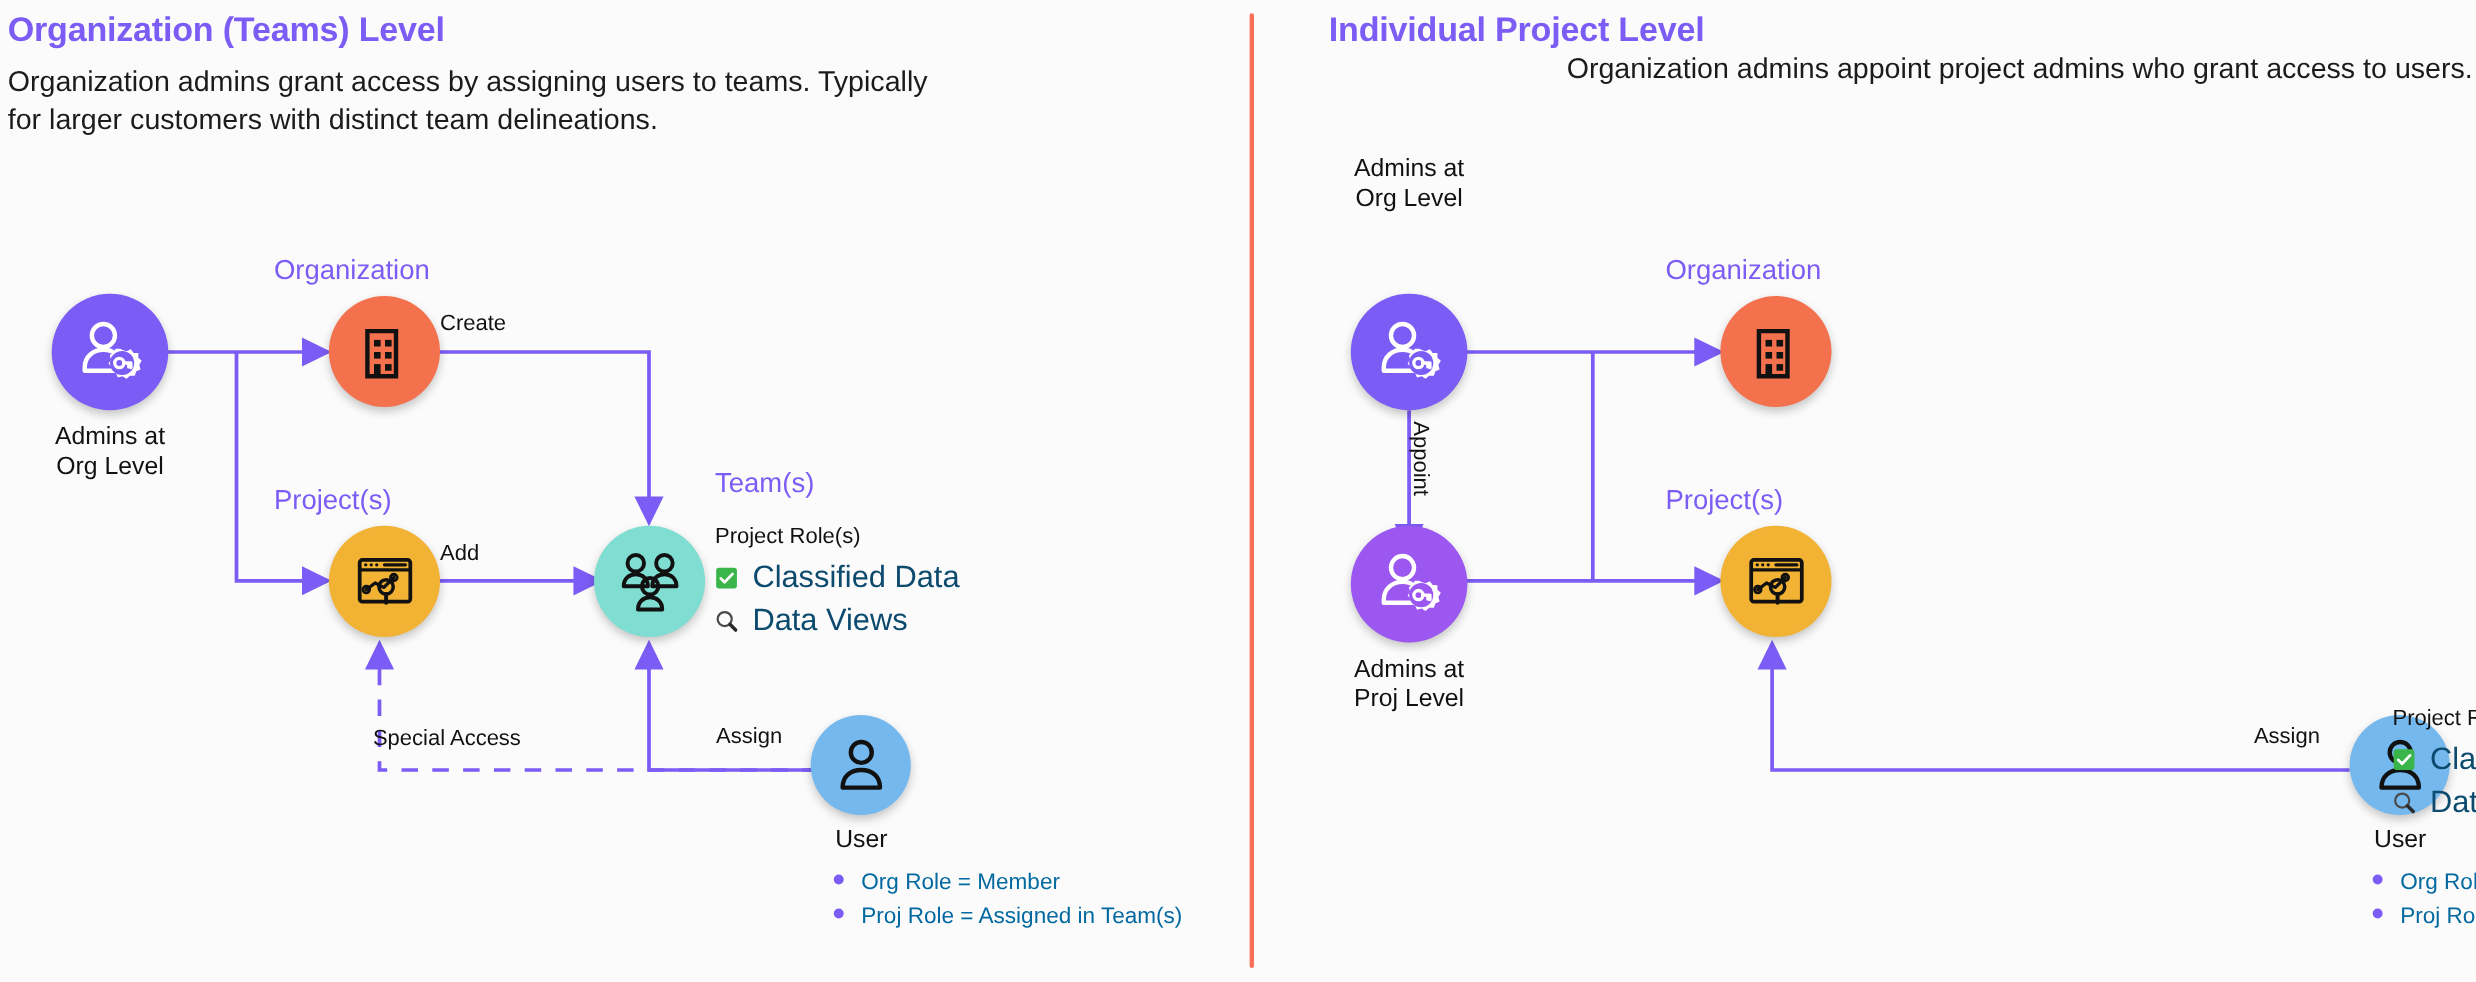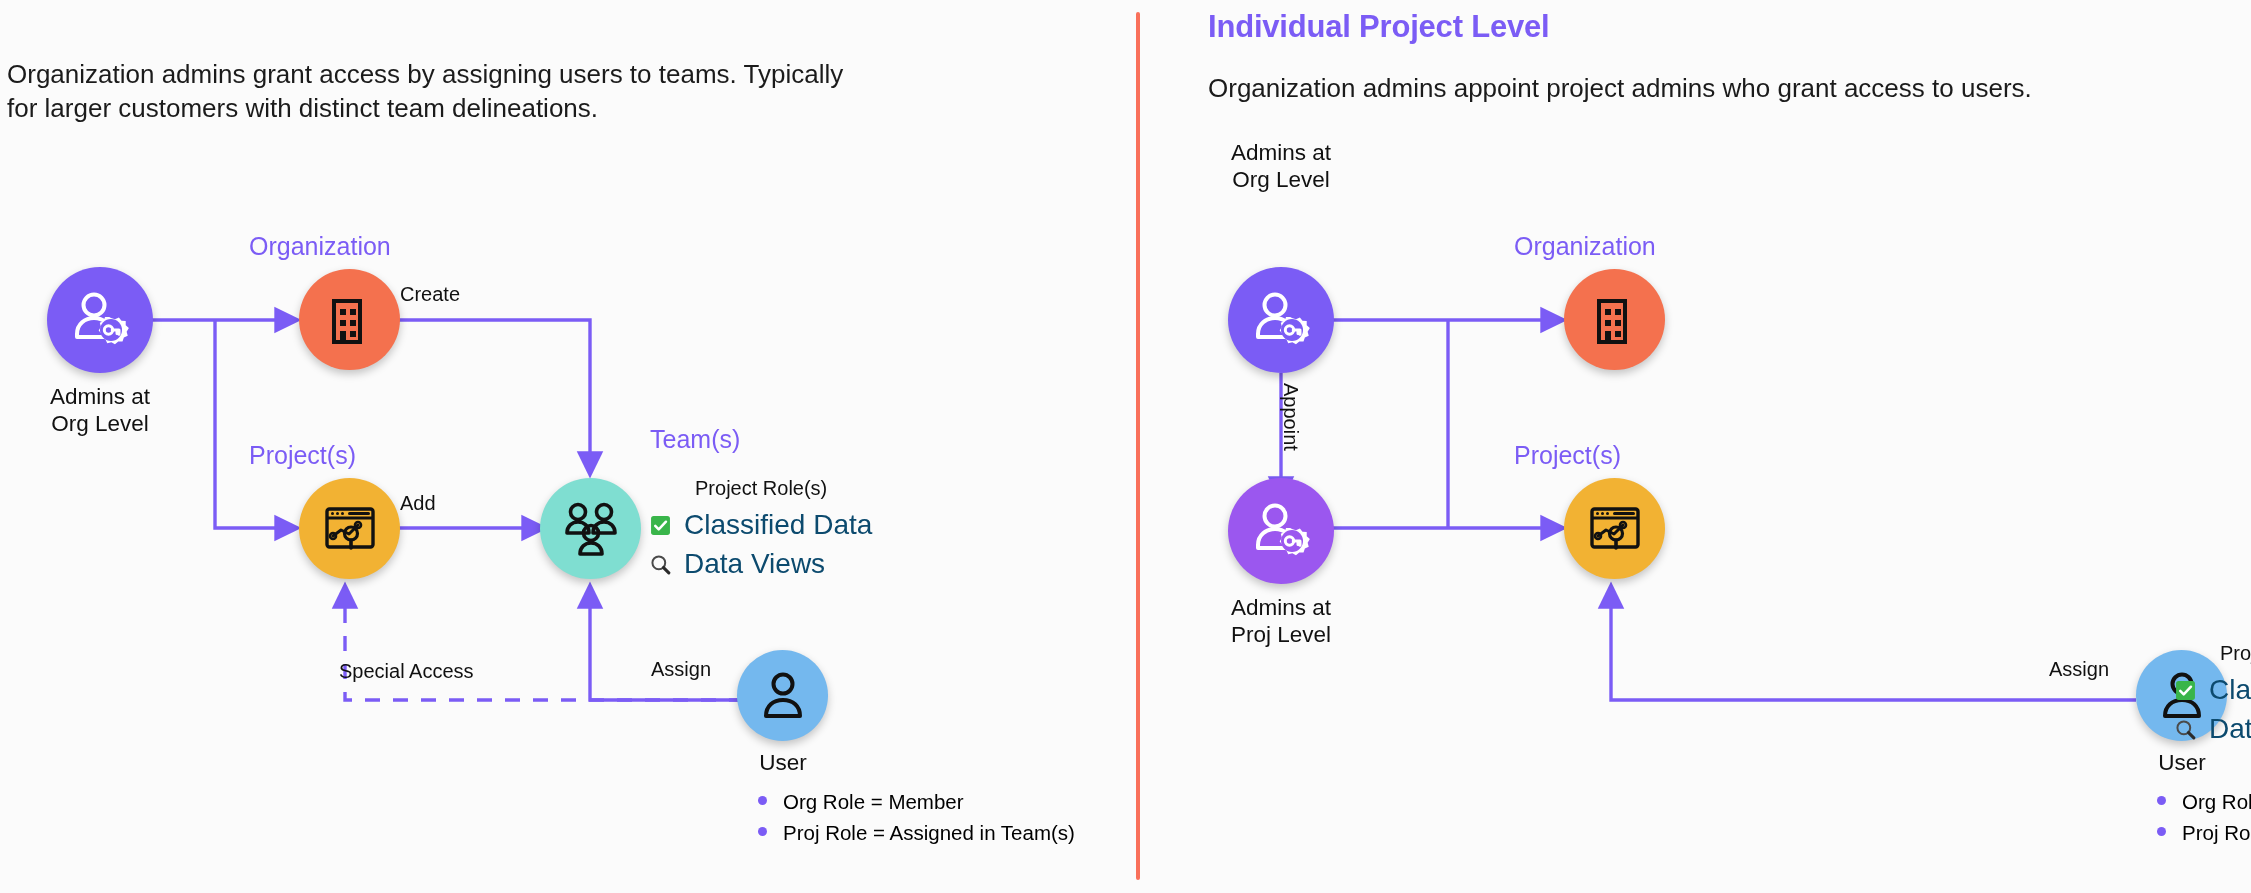--- a/index.html
+++ b/index.html
@@ -56,51 +56,52 @@
   }
   .edge-label {
     position: absolute; font-size: 20px; color: #111;
     white-space: nowrap; background: transparent; z-index: 8;
   }
   .edge-label.rot {
     transform: rotate(90deg); transform-origin: left top;
   }
 
   
-  .roles { position: absolute; z-index: 7; text-align: center; }
+  .roles { position: absolute; z-index: 7; }
   .roles-title { font-size: 20px; color: #111; margin-bottom: 9px; white-space: nowrap; }
   .role-row {
     display: flex; align-items: center; gap: 13px;
     font-size: 28px; color: #0c4a6e; margin-bottom: 7px; white-space: nowrap;
   }
   .role-ico { width: 21px; height: 21px; flex: 0 0 21px; display:block; }
 
   
   .bullets { position: absolute; z-index: 7; }
   .bullet-row {
     display: flex; align-items: baseline; gap: 16px;
-    font-size: 20.5px; color: #000000; line-height: 31px; white-space: nowrap;
+    font-size: 20.5px; color: #0369a1; line-height: 31px; white-space: nowrap;
   }
   .bullet-dot {
     width: 9px; height: 9px; border-radius: 50%;
     background: #7b5cf5; flex: 0 0 9px; position: relative; top: -4px;
   }
 
   
   .wires { position: absolute; left: 0; top: 0; width: 100%; height: 893px; z-index: 2; }
 </style>
 </head>
 <body>
 
 <div class="page">
 
   <div class="divider"></div>
 
   <div class="panel panel-left">
 
+    <div class="panel-title" style="left:7px; top:9px;">Organization (Teams) Level</div>
 
     <div class="panel-desc" style="left:7px; top:57px; width:1060px;">
       <div>Organization admins grant access by assigning users to teams. Typically</div>
       <div>for larger customers with distinct team delineations.</div>
     </div>
 
     <svg class="wires" viewBox="0 0 1136 893">
       <defs>
         <marker id="ahL" markerWidth="9" markerHeight="9" refX="5.5" refY="4.5" orient="auto">
           <path d="M0,0.6 L8,4.5 L0,8.4 z" fill="#7b5cf5"></path>
@@ -222,21 +223,21 @@
     <div class="edge-label" style="left:400px; top:283px;">Create</div>
     <div class="edge-label" style="left:400px; top:492px;">Add</div>
     <div class="edge-label" style="left:651px; top:658px;">Assign</div>
     <div class="edge-label" style="left:339px; top:660px;">Special Access</div>
   </div>
 
   <div class="panel panel-right">
 
     <div class="panel-title" style="left:72px; top:9px;">Individual Project Level</div>
 
-    <div class="panel-desc" style="left:72px; top:71px; width:1040px;">
+    <div class="panel-desc" style="left:72px; top:45px; width:1040px;text-align:right;">
       <div>Organization admins appoint project admins who grant access to users.</div>
     </div>
 
     <svg class="wires" viewBox="0 0 1115 893">
       <defs>
         <marker id="ahR" markerWidth="9" markerHeight="9" refX="5.5" refY="4.5" orient="auto">
           <path d="M0,0.6 L8,4.5 L0,8.4 z" fill="#7b5cf5"></path>
         </marker>
       </defs>
       <g fill="none" stroke="#7b5cf5" stroke-width="3.4">

